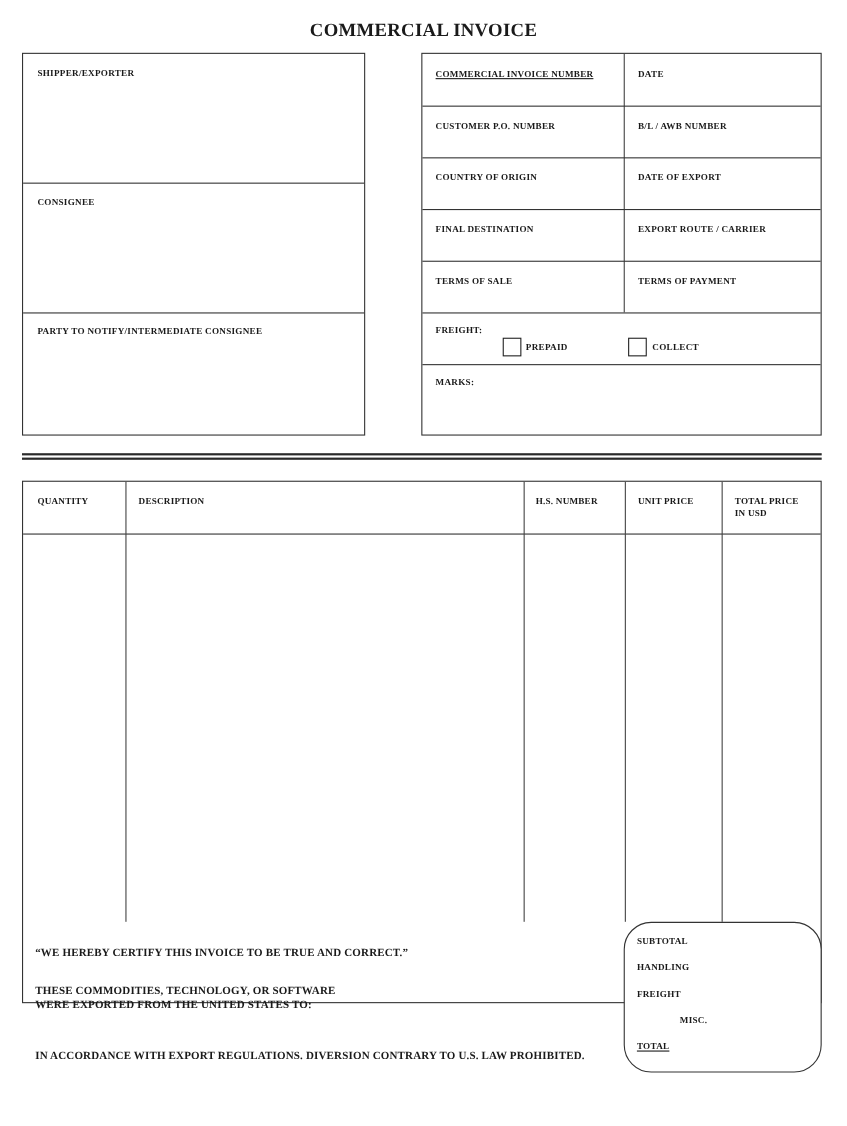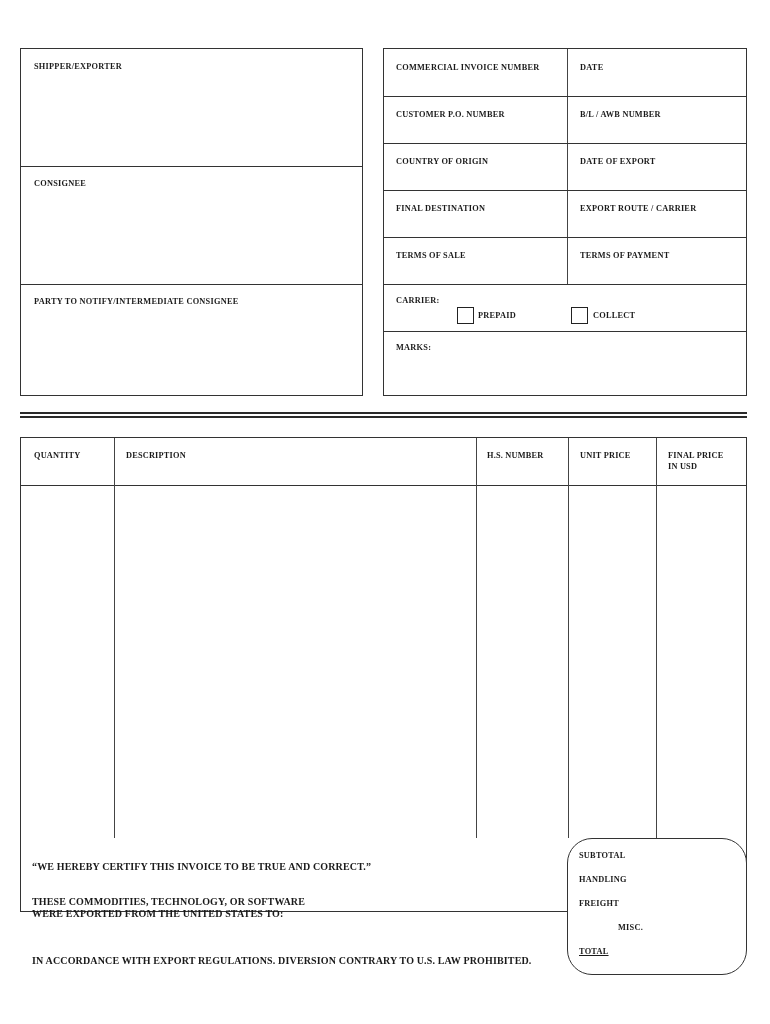--- a/index.html
+++ b/index.html
@@ -50,21 +50,21 @@
     font-weight: bold;
     font-family: "Liberation Serif", serif;
     white-space: nowrap;
     color: #1a1a1a;
   }
 
   
   #left-group {
     left: 20px;
     top: 48px;
-    width: 343px;
+    width: 312px;
     height: 348px;
   }
   .hdiv {
     position: absolute;
     left: 0;
     width: 100%;
     height: 0;
     border-top: 1.6px solid #333;
   }
 
@@ -158,20 +158,21 @@
   }
   .tot-row.underline {
     text-decoration: underline;
   }
 </style>
 </head>
 <body>
 
 <div class="page">
 
+  <div class="doc-title">COMMERCIAL INVOICE</div>
 
   <div class="bx" id="left-group">
 
     <div class="lbl" style="left:13px; top:13px;">SHIPPER/EXPORTER</div>
     <div style="position:absolute; left:0; top:0; width:100%; height:117px;"></div>
 
     <div class="hdiv" style="top:117px;"></div>
 
     <div class="lbl" style="left:13px; top:130px;">CONSIGNEE</div>
     <div style="position:absolute; left:0; top:118px; width:100%; height:117px;"></div>
@@ -179,21 +180,21 @@
     <div class="hdiv" style="top:235px;"></div>
 
     <div class="lbl" style="left:13px; top:248px;">PARTY TO NOTIFY/INTERMEDIATE CONSIGNEE</div>
     <div style="position:absolute; left:0; top:236px; width:100%; height:111px;"></div>
   </div>
 
   <div class="bx" id="right-group">
 
     <div class="vdiv" style="left:183px; top:0; height:235px;"></div>
 
-    <div class="lbl" style="left:12px; top:14px;">COMMERCIAL INVOICE NUMBER</div>
+    <div class="lbl" style="left:12px; top:14px;text-decoration:underline;">COMMERCIAL INVOICE NUMBER</div>
     <div style="position:absolute; left:0; top:0; width:183px; height:47px;"></div>
     <div class="lbl" style="left:196px; top:14px;">DATE</div>
     <div style="position:absolute; left:184px; top:0; width:179px; height:47px;"></div>
     <div class="hdiv" style="top:47px;"></div>
 
     <div class="lbl" style="left:12px; top:61px;">CUSTOMER P.O. NUMBER</div>
     <div style="position:absolute; left:0; top:48px; width:183px; height:46px;"></div>
     <div class="lbl" style="left:196px; top:61px;">B/L / AWB NUMBER</div>
     <div style="position:absolute; left:184px; top:48px; width:179px; height:46px;"></div>
     <div class="hdiv" style="top:94px;"></div>
@@ -209,21 +210,21 @@
     <div class="lbl" style="left:196px; top:155px;">EXPORT ROUTE / CARRIER</div>
     <div style="position:absolute; left:184px; top:142px; width:179px; height:46px;"></div>
     <div class="hdiv" style="top:188px;"></div>
 
     <div class="lbl" style="left:12px; top:202px;">TERMS OF SALE</div>
     <div style="position:absolute; left:0; top:189px; width:183px; height:46px;"></div>
     <div class="lbl" style="left:196px; top:202px;">TERMS OF PAYMENT</div>
     <div style="position:absolute; left:184px; top:189px; width:179px; height:46px;"></div>
     <div class="hdiv" style="top:235px;"></div>
 
-    <div class="lbl" style="left:12px; top:247px;">CARRIER:</div>
+    <div class="lbl" style="left:12px; top:247px;">FREIGHT:</div>
     <div class="cbx" style="left:73px; top:258px;"></div>
     <div class="lbl" style="left:94px; top:262px;">PREPAID</div>
     <div class="cbx" style="left:187px; top:258px;"></div>
     <div class="lbl" style="left:209px; top:262px;">COLLECT</div>
     <div class="hdiv" style="top:282px;"></div>
 
     <div class="lbl" style="left:12px; top:294px;">MARKS:</div>
     <div style="position:absolute; left:0; top:283px; width:100%; height:64px;"></div>
   </div>
 
@@ -235,21 +236,21 @@
 
     <div class="vdiv" style="left:93px; top:0; height:400px;"></div>
     <div class="vdiv" style="left:455px; top:0; height:400px;"></div>
     <div class="vdiv" style="left:547px; top:0; height:400px;"></div>
     <div class="vdiv" style="left:635px; top:0; height:400px;"></div>
 
     <div class="col-head" style="left:13px;">QUANTITY</div>
     <div class="col-head" style="left:105px;">DESCRIPTION</div>
     <div class="col-head" style="left:466px;">H.S. NUMBER</div>
     <div class="col-head" style="left:559px;">UNIT PRICE</div>
-    <div class="col-head" style="left:647px;">FINAL PRICE
+    <div class="col-head" style="left:647px;">TOTAL PRICE
 IN USD</div>
 
     <div style="position:absolute; left:0; top:48px; width:93px; height:352px;"></div>
     <div style="position:absolute; left:94px; top:48px; width:361px; height:352px;"></div>
     <div style="position:absolute; left:456px; top:48px; width:91px; height:352px;"></div>
     <div style="position:absolute; left:548px; top:48px; width:87px; height:352px;"></div>
     <div style="position:absolute; left:636px; top:48px; width:91px; height:352px;"></div>
   </div>
 
   <div class="cert" style="left:32px; top:861px;">“WE HEREBY CERTIFY THIS INVOICE TO BE TRUE AND CORRECT.”</div>

